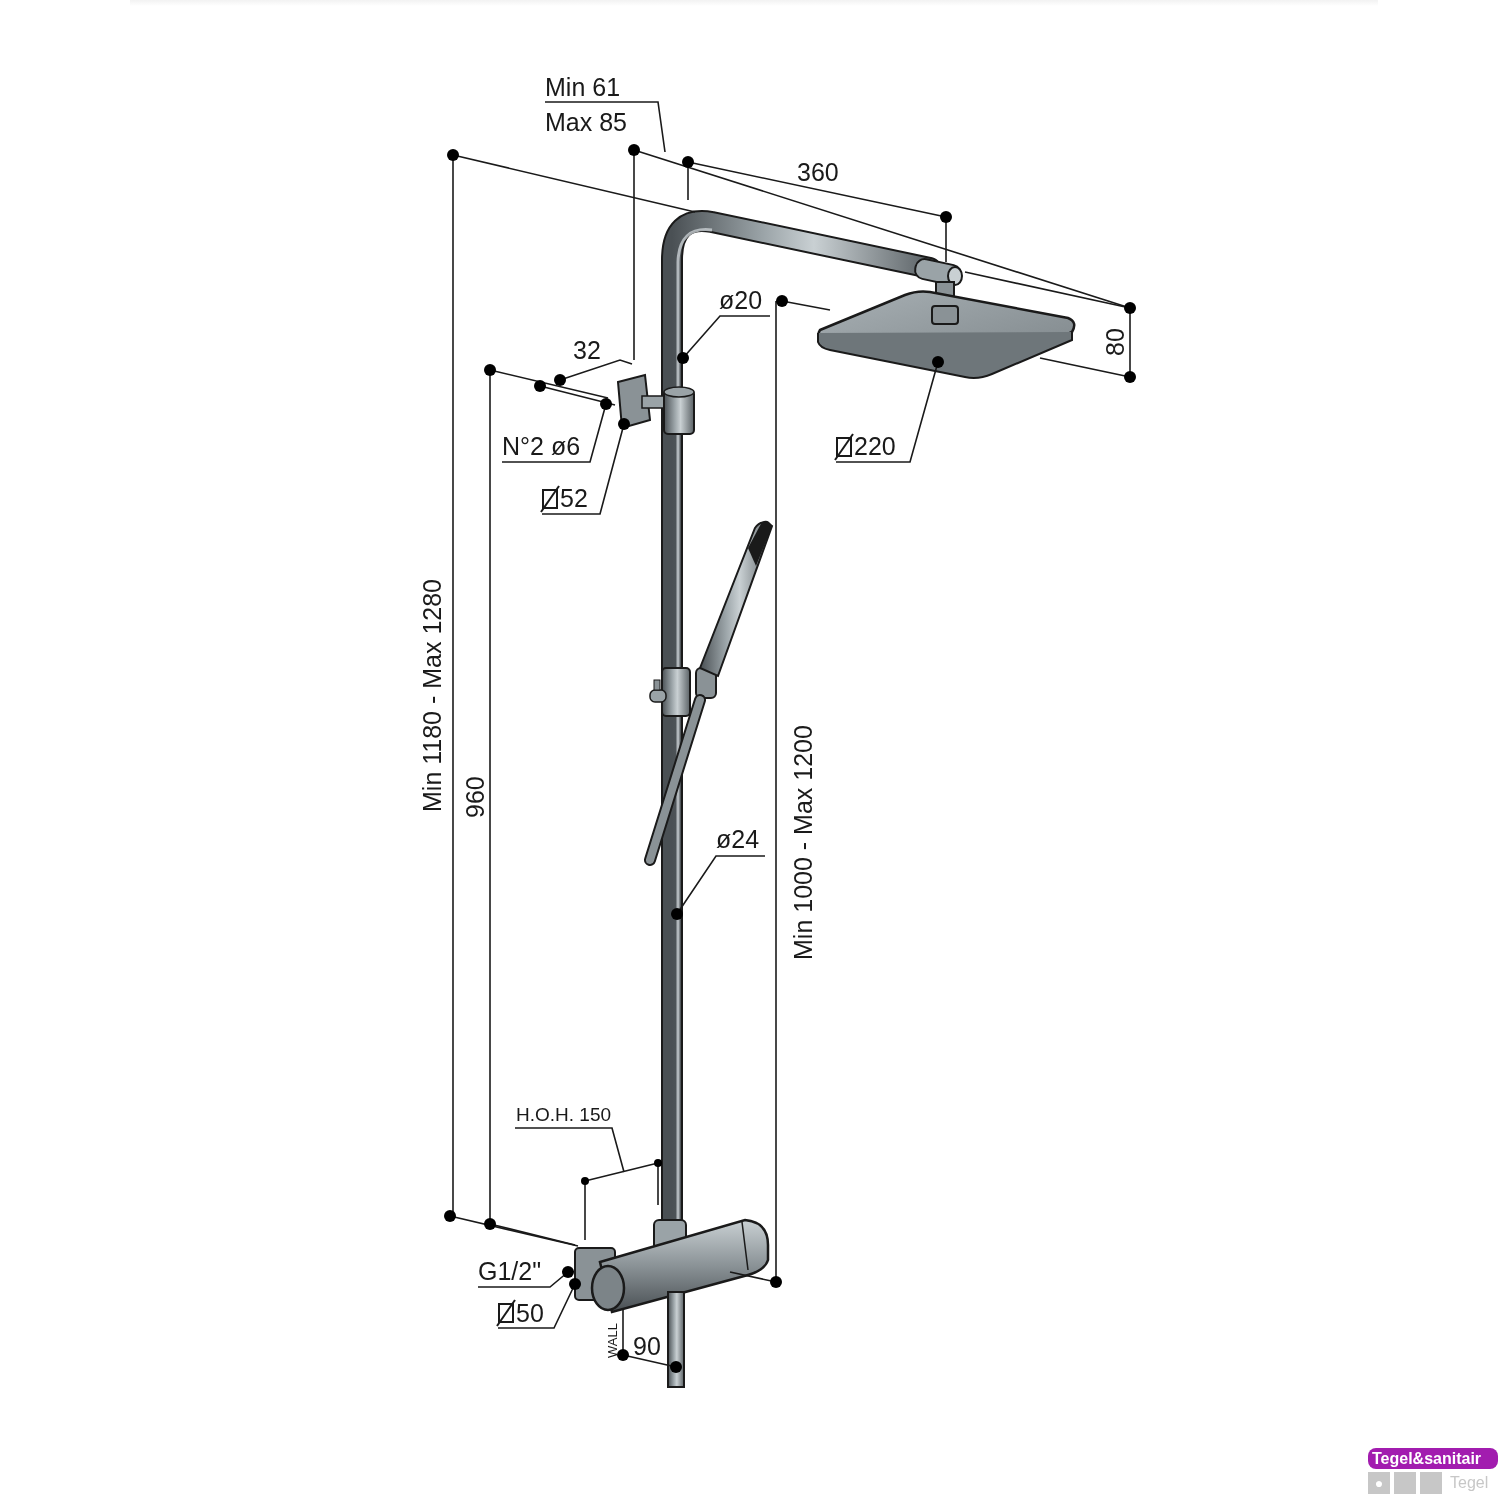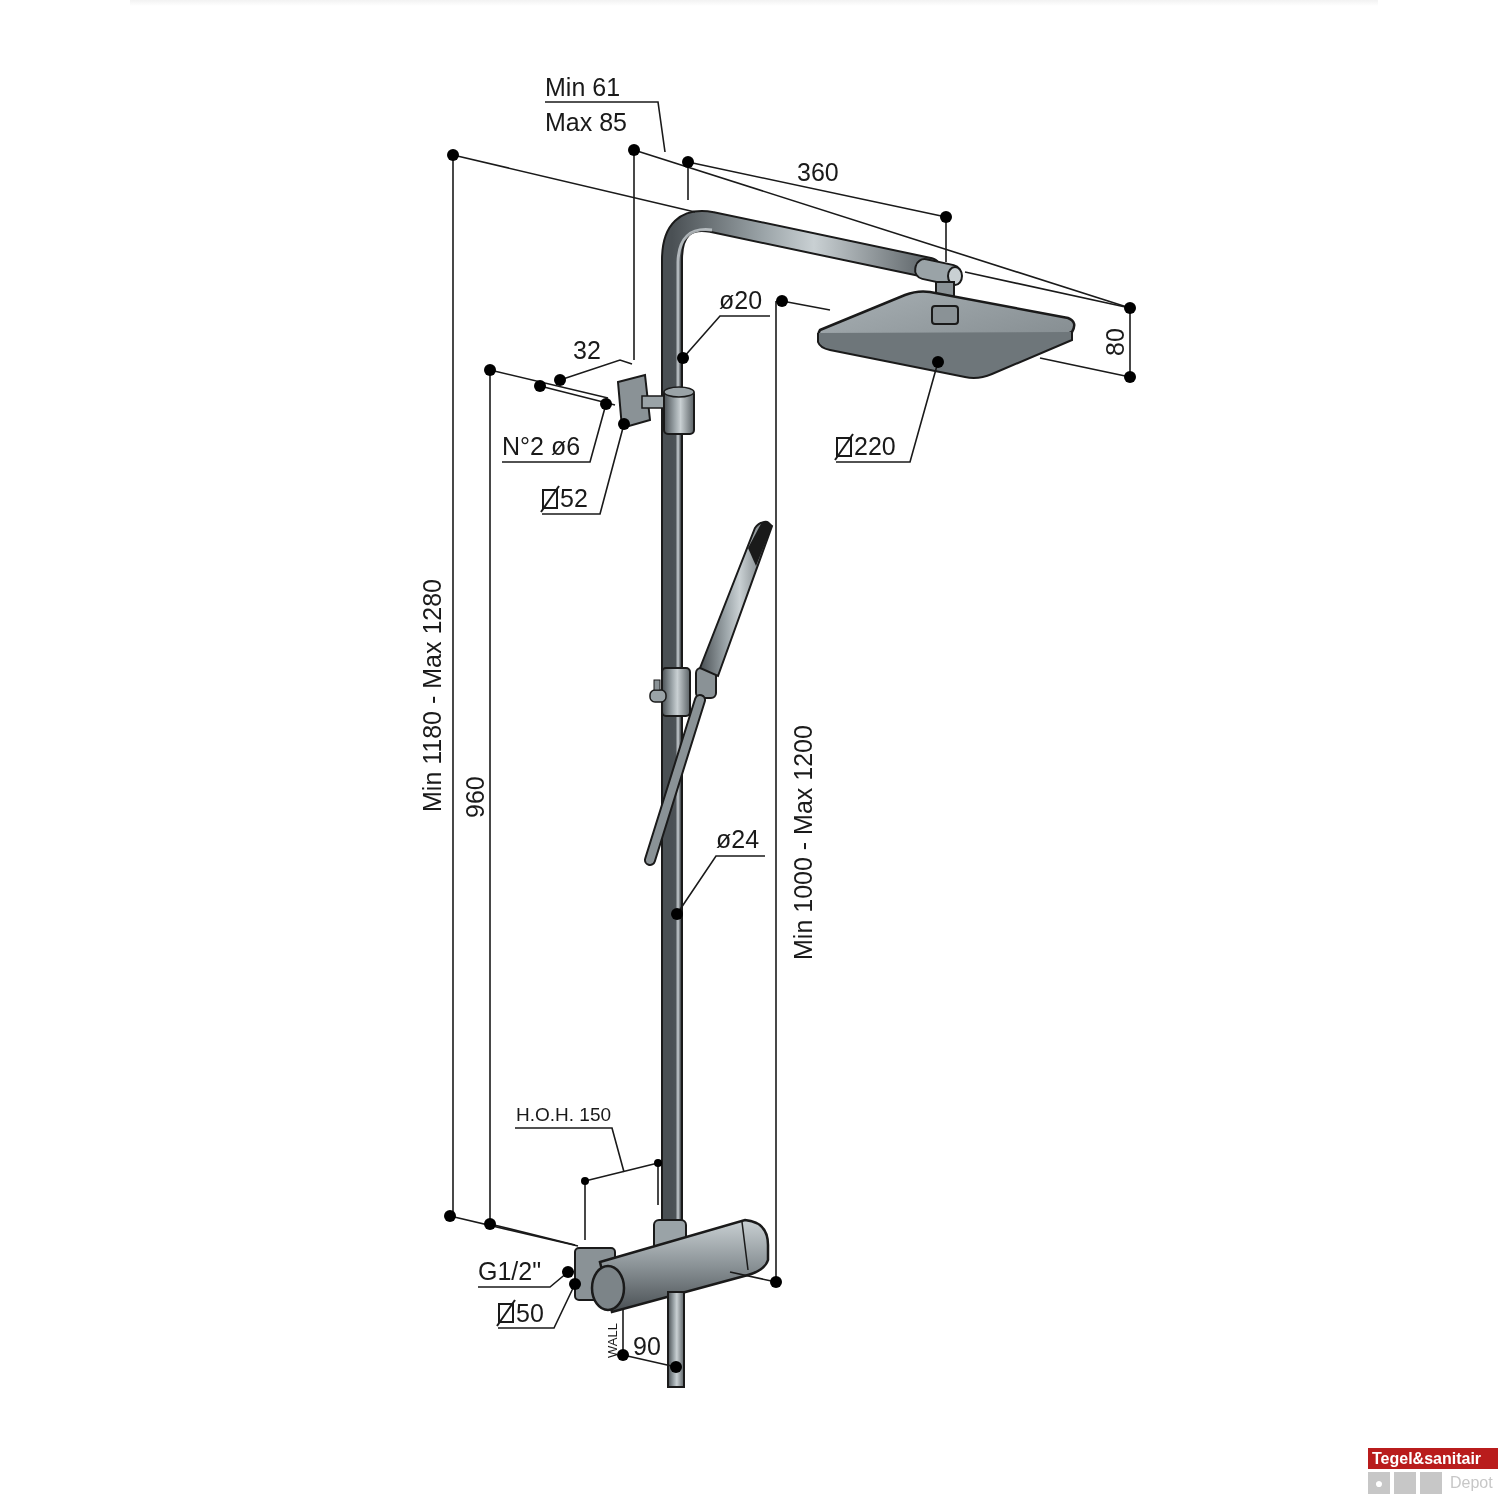--- a/index.html
+++ b/index.html
@@ -6,21 +6,21 @@
   body { width:1500px; height:1500px; position:relative; overflow:hidden; font-family:"Liberation Sans", sans-serif; }
   .top-rule { position:absolute; left:130px; top:0; width:1248px; height:6px; background:linear-gradient(#f2f2f2,#ffffff); }
   svg.drawing { position:absolute; left:0; top:0; width:1500px; height:1500px; }
   svg text { font-family:"Liberation Sans", sans-serif; fill:#1a1a1a; }
   .lbl { font-size:25px; }
   .lbl-sm { font-size:19px; }
   .lbl-xs { font-size:13px; }
   .dim { stroke:#1a1a1a; stroke-width:1.6; fill:none; }
   .dot { fill:#000; }
   .watermark { position:absolute; left:1368px; top:1448px; width:130px; }
-  .wm-top { background:#b91c1c; color:#fff; font-weight:bold; font-size:16px; padding:1px 4px; line-height:19px; white-space:nowrap; }
+  .wm-top { background:#a21caf; color:#fff; font-weight:bold; font-size:16px; padding:1px 4px; line-height:19px; white-space:nowrap;border-radius:8px; }
   .wm-bottom { display:flex; align-items:center; margin-top:3px; gap:4px; }
   .wm-sq { width:22px; height:22px; background:#c7c7c7; color:#fff; font-size:14px; text-align:center; line-height:22px; }
   .wm-depot { color:#c7c7c7; font-size:16px; margin-left:4px; }
 </style>
 </head>
 <body>
 
 <div class="top-rule"></div>
 
 <svg class="drawing" viewBox="0 0 1500 1500" xmlns="http://www.w3.org/2000/svg">
@@ -203,15 +203,15 @@
     <text class="lbl" x="633" y="1355">90</text>
   </g>
 </svg>
 
 <div class="watermark">
   <div class="wm-top">Tegel&amp;sanitair</div>
   <div class="wm-bottom">
     <div class="wm-sq">●</div>
     <div class="wm-sq"></div>
     <div class="wm-sq"></div>
-    <div class="wm-depot">Depot</div>
+    <div class="wm-depot">Tegel</div>
   </div>
 </div>
 
 </body></html>

